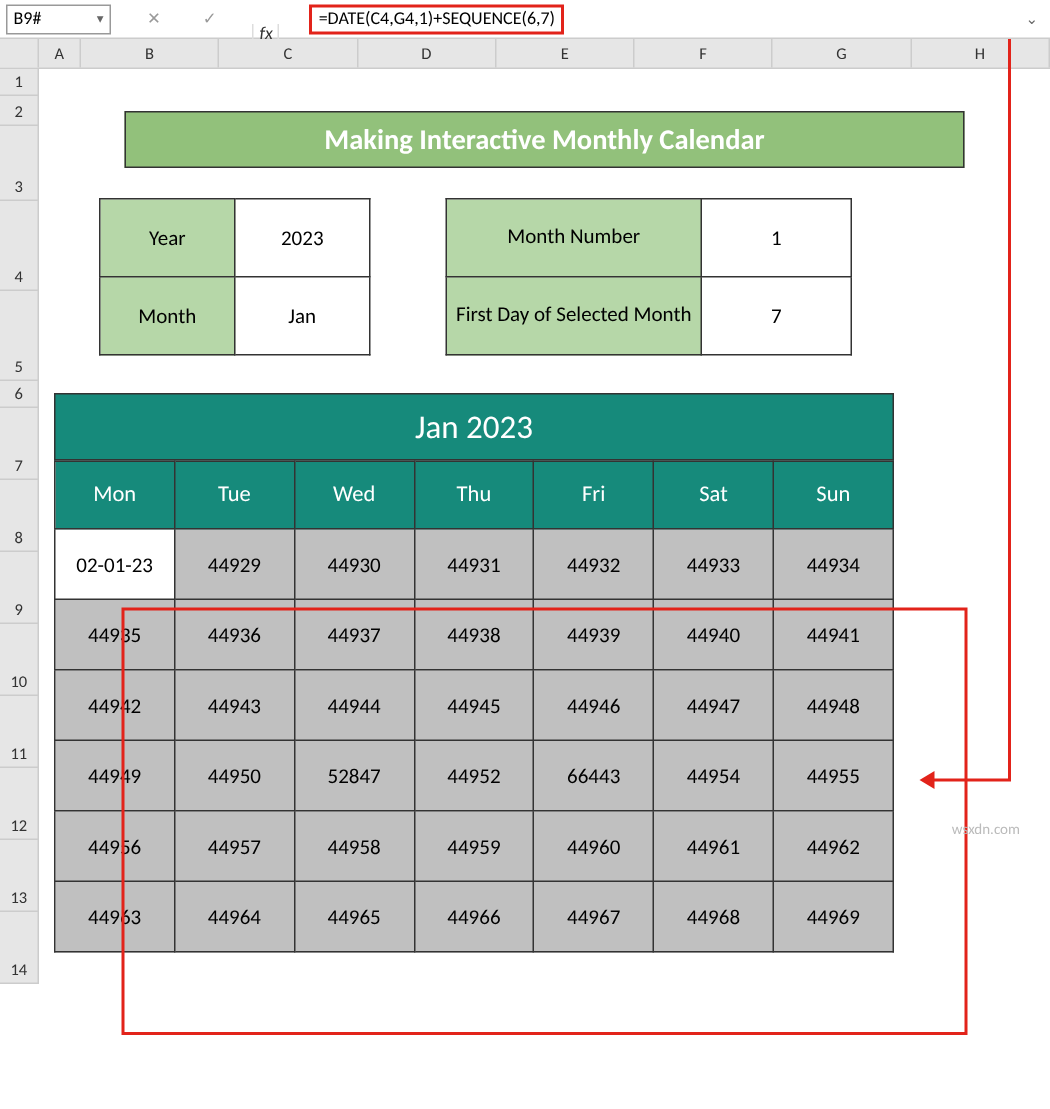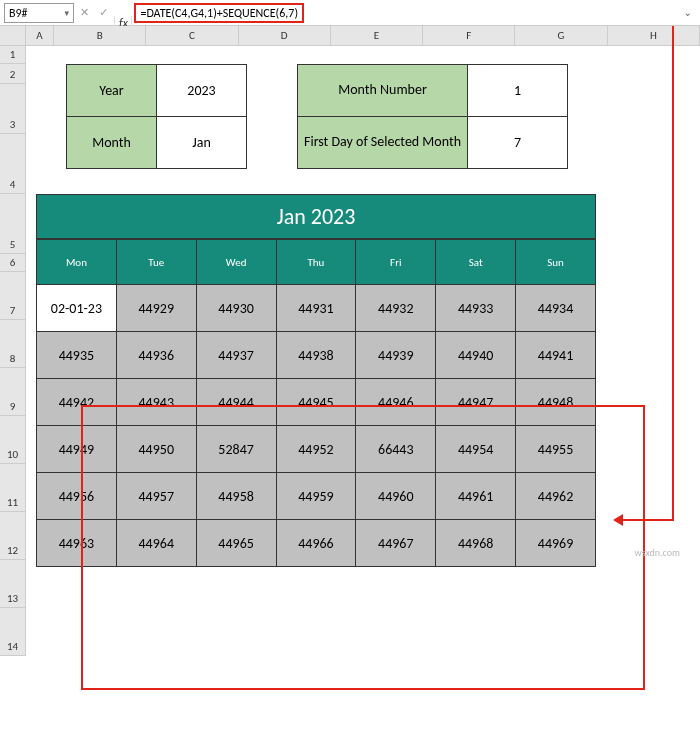--- a/index.html
+++ b/index.html
@@ -1,19 +1,19 @@
 <!DOCTYPE html>
 <html><head>
   <meta charset="utf-8">
   <style>
     * { box-sizing: border-box; margin: 0; padding: 0; }
     body { font-family: Calibri, Arial, sans-serif; background: #fff; width: 700px; height: 739px; overflow: hidden; position: relative; }
     
     
-    .topbar { display: flex; align-items: center; border-bottom: 1px solid #ccc; height: 26px; background: #fff; padding: 0 4px; gap: 2px; }
+    .topbar { display: flex; align-items: center; border-bottom: 1px solid #ccc; height: 26px; background: #fff; padding: 0 4px; gap: 20px; }
     .namebox { width: 70px; height: 20px; border: 1px solid #999; font-size: 12px; padding: 1px 4px; display: flex; align-items: center; background: #fff; }
     .nb-caret { margin-left: auto; font-size: 9px; color: #666; }
     .fx-btn { width: 18px; text-align: center; font-style: italic; font-size: 12px; color: #333; border-left: 1px solid #ddd; border-right: 1px solid #ddd; padding: 0 3px; margin-top: 20px; }
     .fx-icons { font-size: 11px; color: #999; padding: 0 4px; }
     .formulabar-wrap { flex: 1; display: flex; align-items: center; }
     .formulabar { border: 2px solid #e2231a; height: 20px; font-size: 12px; padding: 1px 4px; display: flex; align-items: center; background: #fff; white-space: nowrap; }
     .expand-icon { margin-left: auto; font-size: 10px; color: #666; padding: 0 4px; }
     
     
     .grid { position: relative; }
@@ -40,21 +40,21 @@
     .mini-table td { border: 1px solid #333; text-align: center; font-size: 14px; height: 52px; vertical-align: middle; margin-left: 32px; }
     .mini-left .lbl { background: #b6d7a8; width: 90px; font-weight: normal; }
     .mini-left .val { width: 90px; background: #fff; }
     .mini-right .lbl { background: #b6d7a8; width: 170px; font-weight: normal; padding: 4px 6px; line-height: 1.2; }
     .mini-right .val { width: 100px; background: #fff; }
     
     
     .calendar-wrap { margin-top: 25px; width: 560px; }
     .cal-title { background: #168a7b; color: #fff; height: 45px; font-size: 22px; display: flex; align-items: center; justify-content: center; border: 1px solid #333; }
     .cal-table { border-collapse: collapse; width: 100%; }
-    .cal-table th { background: #168a7b; color: #fff; font-weight: normal; font-size: 11px; height: 45px; border: 1px solid #333; width: 80px; }
+    .cal-table th { background: #168a7b; color: #fff; font-weight: normal; font-size: 15px; height: 45px; border: 1px solid #333; width: 80px; }
     .cal-table td { background: #c0c0c0; font-size: 14px; height: 47px; text-align: center; border: 1px solid #333; width: 80px; }
     .cal-table td.active { background: #fff; }
     
     
     .sel-box { position: absolute; border: 2px solid #e2231a; pointer-events: none; left: 55px; top: 359px; width: 564px; height: 285px; }
     
     
     .arrow-line { position: absolute; pointer-events: none; }
     .arrow-v { left: 672px; top: 0px; width: 2px; height: 494px; background: #e2231a; }
     .arrow-h { left: 622px; top: 493px; width: 52px; height: 2px; background: #e2231a; }
@@ -119,20 +119,23 @@
     <div class="rowhdr rhd">9</div>
     <div class="rowhdr rhd">10</div>
     <div class="rowhdr rhd">11</div>
     <div class="rowhdr rhd">12</div>
     <div class="rowhdr rhd">13</div>
     <div class="rowhdr rhd">14</div>
   </div>
 
   <div class="content">
 
+    <div class="title-row">
+      <div class="title-cell">Making Interactive Monthly Calendar</div>
+    </div>
 
     <div class="info-row">
       <table class="mini-table mini-left">
         <tbody>
             <tr>
           <td class="lbl">Year</td>
           <td class="val">2023</td>
         </tr>
         <tr>
           <td class="lbl">Month</td>

